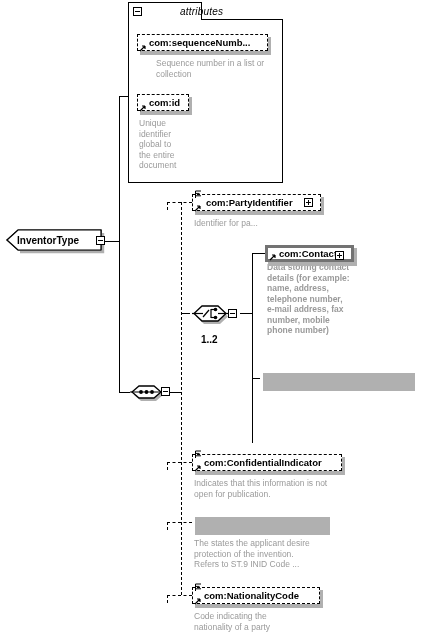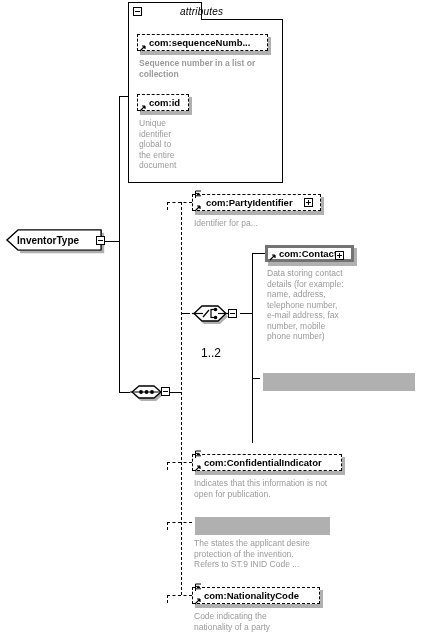--- a/index.html
+++ b/index.html
@@ -133,25 +133,24 @@
     z-index: 1;
   }
 
   
   .comp {
     position: absolute;
     z-index: 3;
   }
   .card {
     position: absolute;
-    font-size: 12px;
+    font-size: 10px;
     color: #000;
-    font-weight: normal;
+    font-weight: bold;
     z-index: 3;
-    margin-top: 12px;
   }
 
   
   .root-node {
     position: absolute;
     z-index: 3;
   }
   .root-label {
     position: absolute;
     font-size: 10px;
@@ -213,21 +212,21 @@
 
   <div class="attr-panel" style="left:128px; top:19px; width:155px; height:164px;"></div>
 
   <div class="node-shadow" style="left:140px; top:37px; width:131px; height:18px;"></div>
   <div class="node opt" style="left:137px; top:34px; width:131px;">
     <svg class="arrow-ico" viewBox="0 0 8 8">
         <path d="M1 7 L6 2 M6 2 L3 2 M6 2 L6 5" stroke="#000" stroke-width="1.2" fill="none"></path>
       </svg>
     <span class="node-label" style="margin-left:11px;">com:sequenceNumb...</span>
   </div>
-  <div class="anno" style="left:139px; top:58px; width:140px;font-weight:bold;">Sequence number in a list or
+  <div class="anno" style="left:156px; top:58px; width:140px;">Sequence number in a list or
 collection</div>
 
   <div class="node-shadow" style="left:140px; top:97px; width:52px; height:18px;"></div>
   <div class="node opt" style="left:137px; top:94px; width:52px;">
     <svg class="arrow-ico" viewBox="0 0 8 8">
         <path d="M1 7 L6 2 M6 2 L3 2 M6 2 L6 5" stroke="#000" stroke-width="1.2" fill="none"></path>
       </svg>
     <span class="node-label" style="margin-left:11px;">com:id</span>
   </div>
   <div class="anno" style="left:139px; top:118px; width:60px;">Unique
@@ -282,21 +281,21 @@
   <div class="card" style="left:201px; top:334px;">1..2</div>
 
   <div class="node-shadow" style="left:268px; top:248px; width:89px; height:18px;"></div>
   <div class="node req" style="left:265px; top:245px; width:89px;">
     <svg class="arrow-ico" viewBox="0 0 8 8">
         <path d="M1 7 L6 2 M6 2 L3 2 M6 2 L6 5" stroke="#000" stroke-width="1.2" fill="none"></path>
       </svg>
     <span class="node-label" style="margin-left:11px;">com:Contact</span>
     <div class="pm-box plus" style="position:absolute; right:4px; top:3px;"></div>
   </div>
-  <div class="anno" style="left:267px; top:268px; width:92px;">Data storing contact
+  <div class="anno" style="left:267px; top:262px; width:92px;font-weight:bold;">Data storing contact
 details (for example:
 name, address,
 telephone number,
 e-mail address, fax
 number, mobile
 phone number)</div>
 
   <div class="node-shadow" style="left:263px; top:373px; width:152px; height:18px;"></div>
 
   <div class="node-shadow" style="left:195px; top:457px; width:150px; height:18px;"></div>

